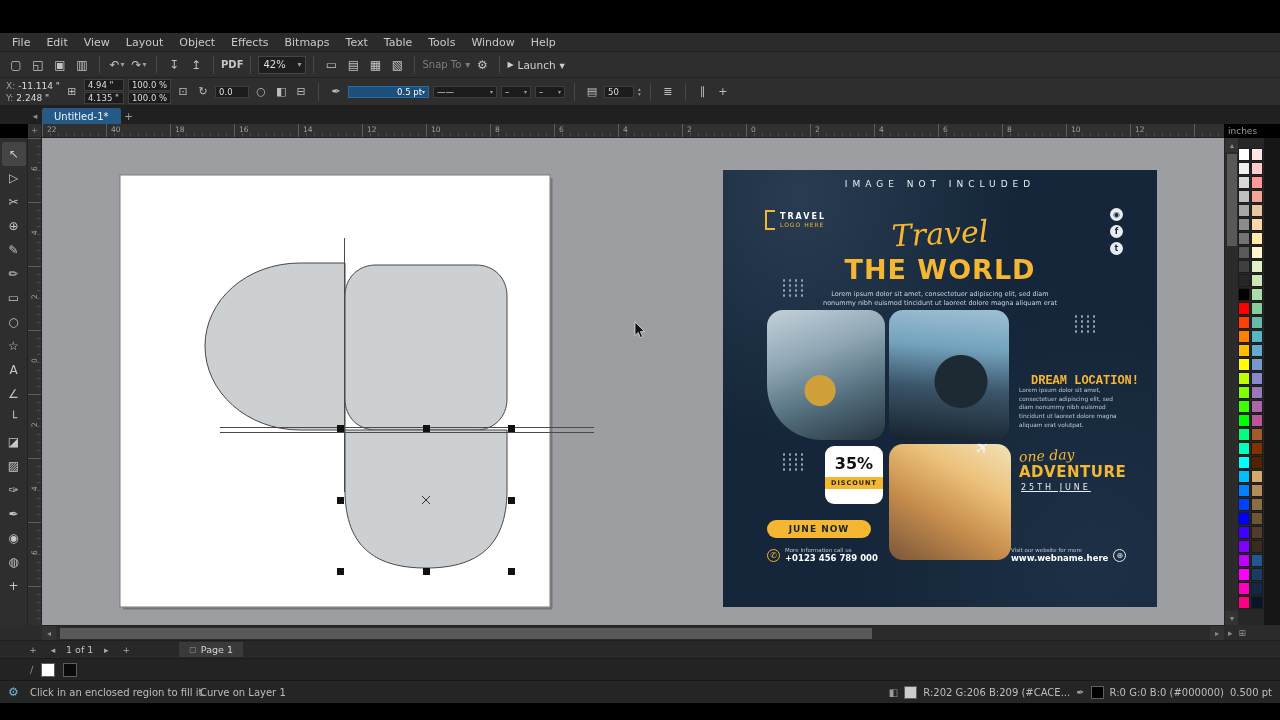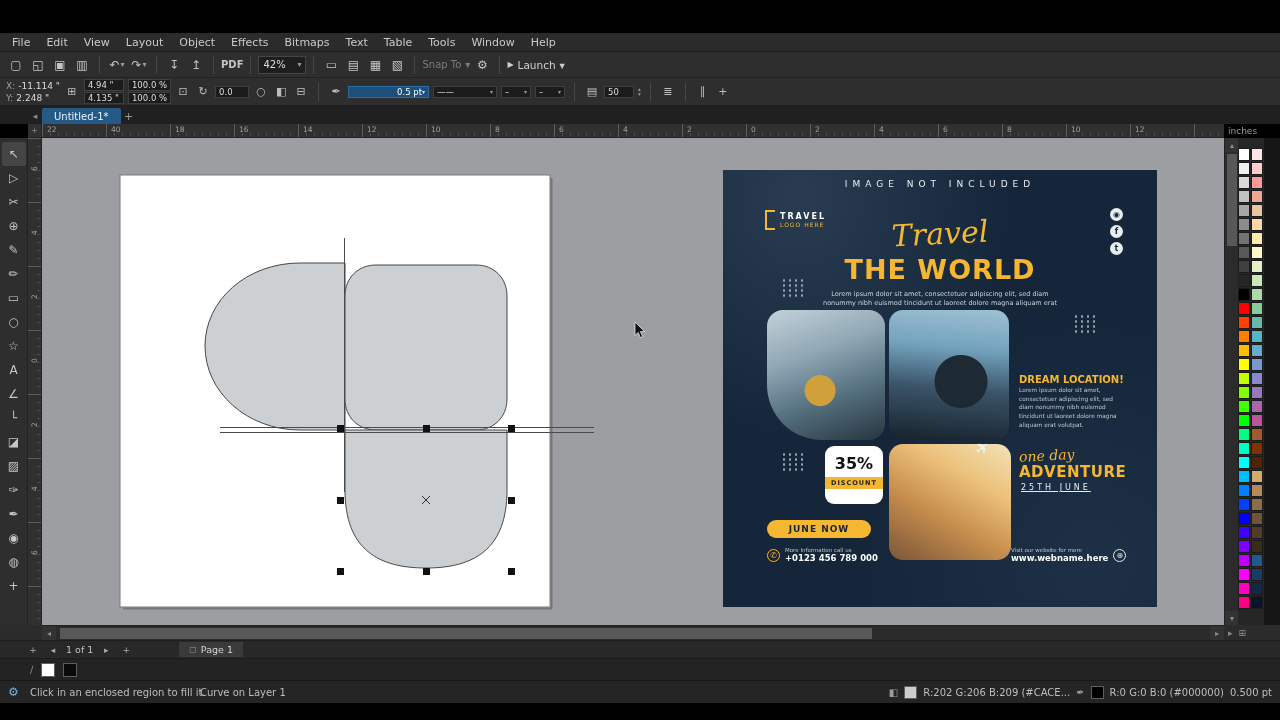--- a/index.html
+++ b/index.html
@@ -90,21 +90,21 @@
       linear-gradient(160deg,#c3d2da 0%,#8fa6b4 35%,#55707f 65%,#273540 100%);}
   .photo-right{left:166px;top:140px;width:120px;height:130px;border-radius:14px;background:
       radial-gradient(circle at 60% 55%,#1d2a33 0 26px,rgba(0,0,0,0) 27px),
       linear-gradient(185deg,#9fc0d4 0%,#73a2bd 30%,#3a5468 60%,#17222c 100%);}
   .photo-bottom{left:166px;top:274px;width:122px;height:116px;border-radius:14px;background:
       linear-gradient(210deg,#f2e2b8 0%,#ecc27c 30%,#c98f4e 60%,#7a5638 100%);}
   .badge{left:102px;top:276px;width:58px;height:58px;background:#fff;border-radius:9px;text-align:center;overflow:hidden;}
   .badge .val{font-size:16px;font-weight:bold;color:#111;margin-top:8px;}
   .badge .rib{margin-top:4px;background:#f5b731;color:#222;font-size:6.5px;font-weight:bold;letter-spacing:1px;padding:2px 0;}
   .plane{left:252px;top:268px;font-size:17px;color:#eef2f5;transform:rotate(-38deg);}
-  .dream-t{left:296px;top:204px;width:110px;font-size:10px;font-weight:bold;color:#f5b731;}
+  .dream-t{left:308px;top:204px;width:110px;font-size:12px;font-weight:bold;color:#f5b731;font-family:Liberation Mono, monospace;}
   .dream-b{left:296px;top:216px;width:98px;font-size:5.8px;line-height:1.5;color:#bcc7d1;}
   .adv-s{left:296px;top:276px;width:110px;font-family:"DejaVu Serif",serif;font-style:italic;font-size:14px;color:#f5b731;transform:rotate(-3deg);}
   .adv-t{left:296px;top:293px;width:120px;font-size:15px;font-weight:bold;color:#f5b731;letter-spacing:.5px;}
   .adv-d{left:298px;top:313px;width:110px;font-size:8px;color:#e8ecef;letter-spacing:3px;text-decoration:underline;}
   .cta{left:44px;top:350px;width:104px;height:18px;background:#f5b731;border-radius:9px;color:#132437;font-size:9px;font-weight:bold;display:flex;align-items:center;justify-content:center;letter-spacing:1px;}
   .contact{left:44px;top:377px;display:flex;align-items:center;gap:5px;}
   .cicon{width:13px;height:13px;border-radius:50%;border:1px solid #f5b731;color:#f5b731;font-size:8px;display:flex;align-items:center;justify-content:center;}
   .clabel{font-size:5.5px;color:#b7c1cb;}
   .cval{font-size:8.5px;font-weight:bold;color:#fff;}
   .web{left:288px;top:377px;display:flex;align-items:center;gap:5px;}

